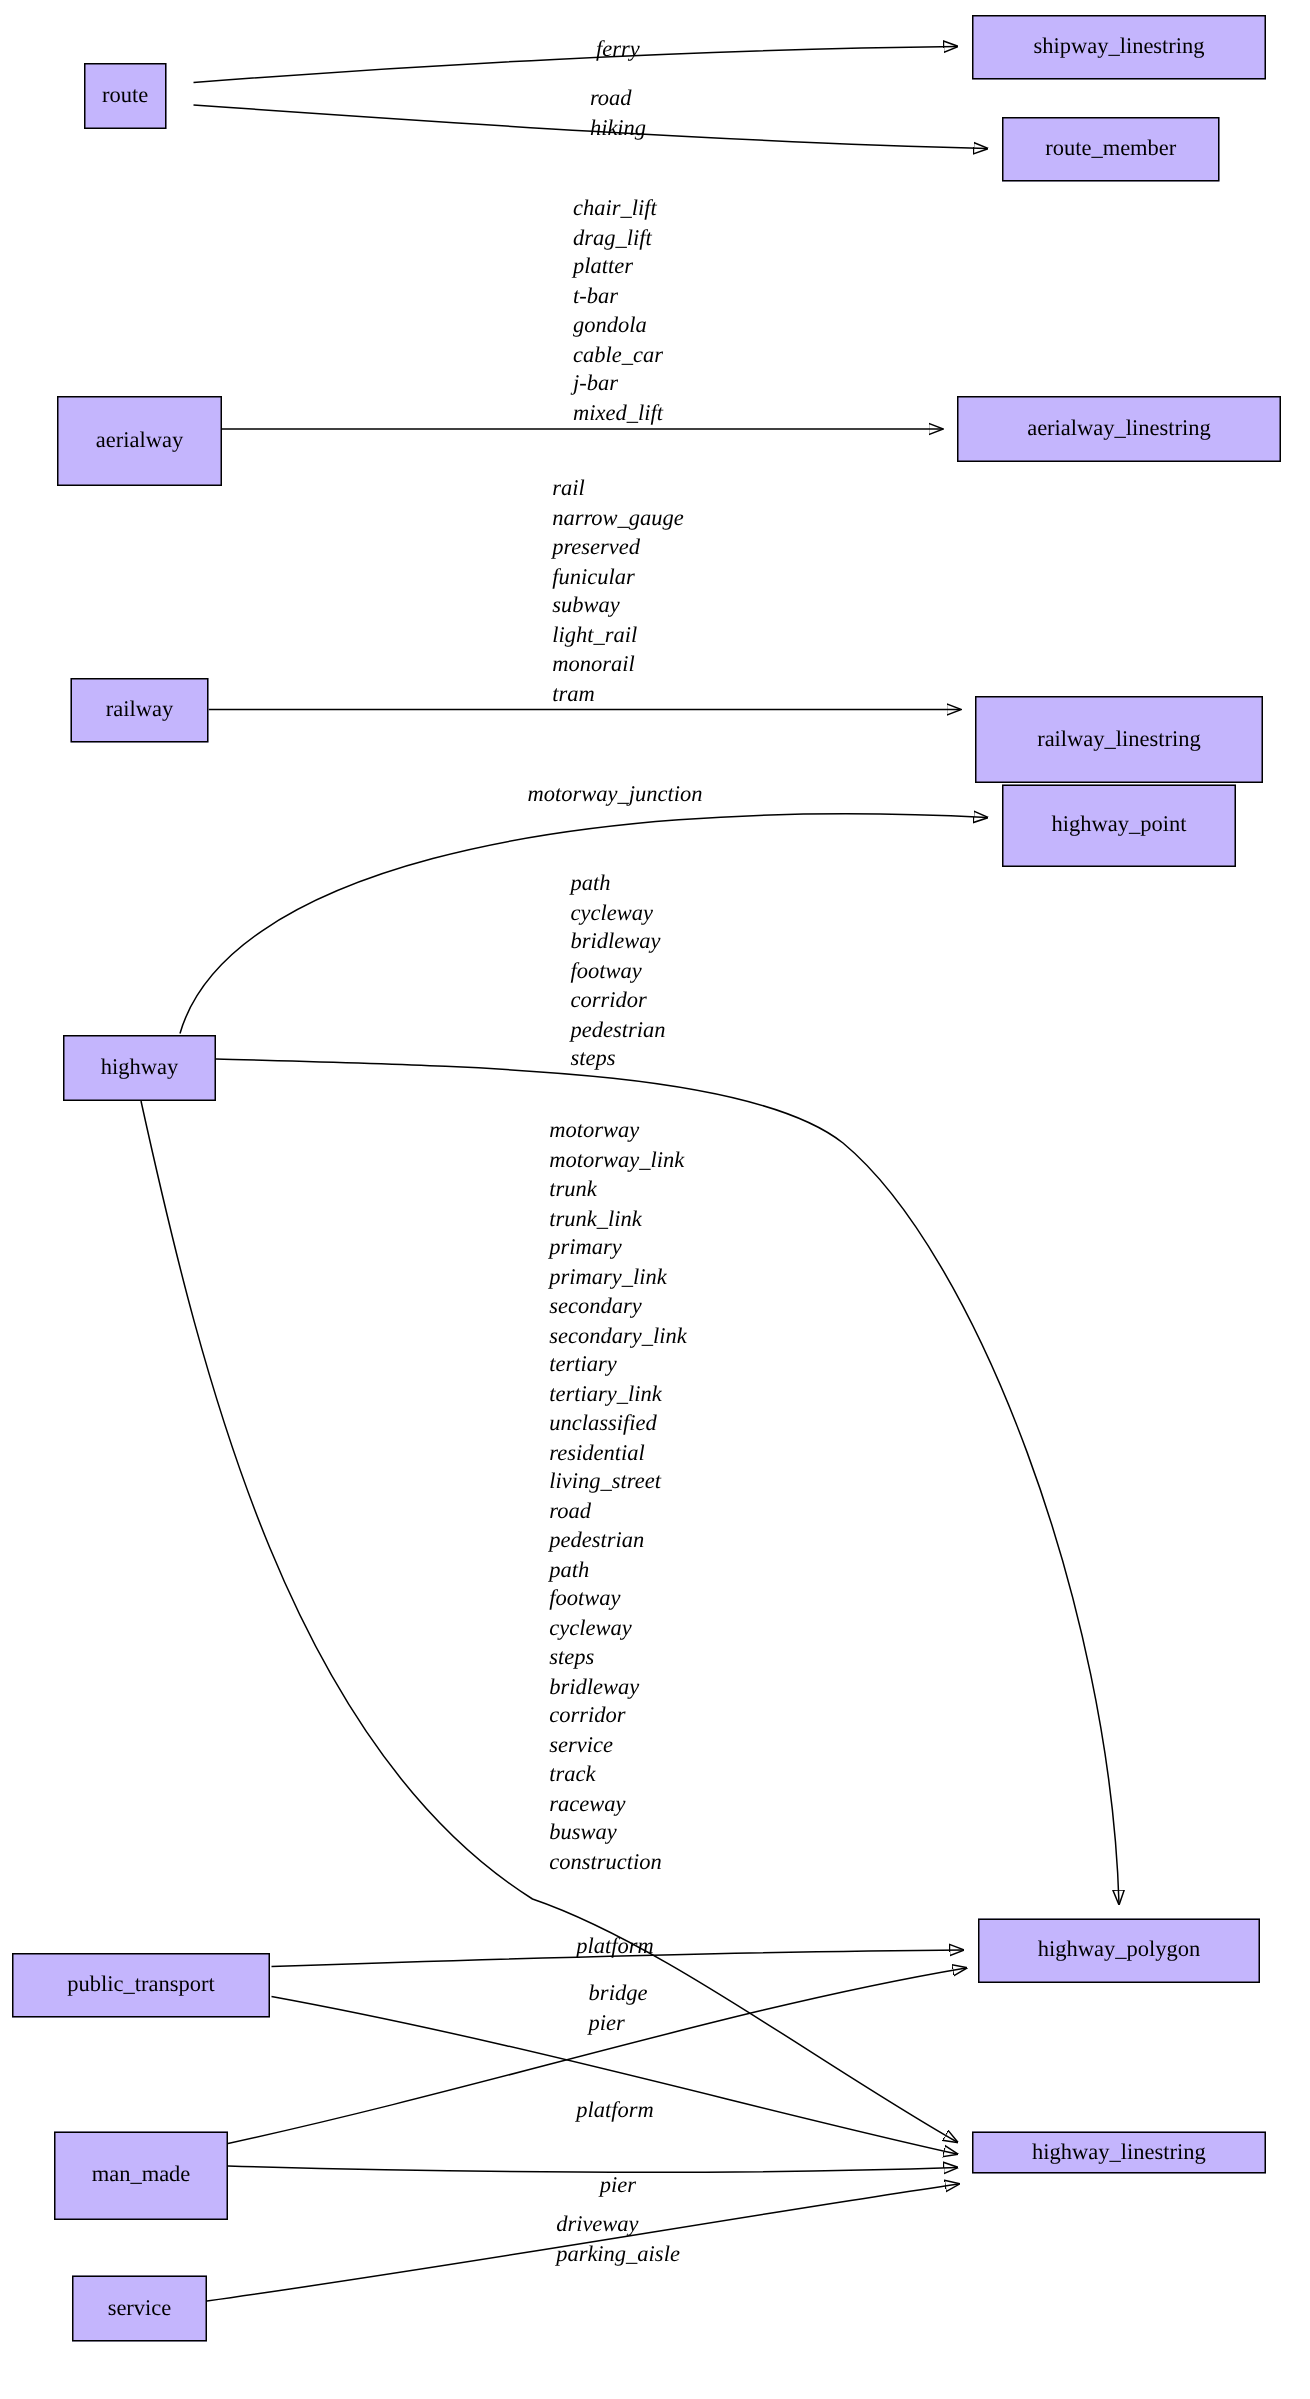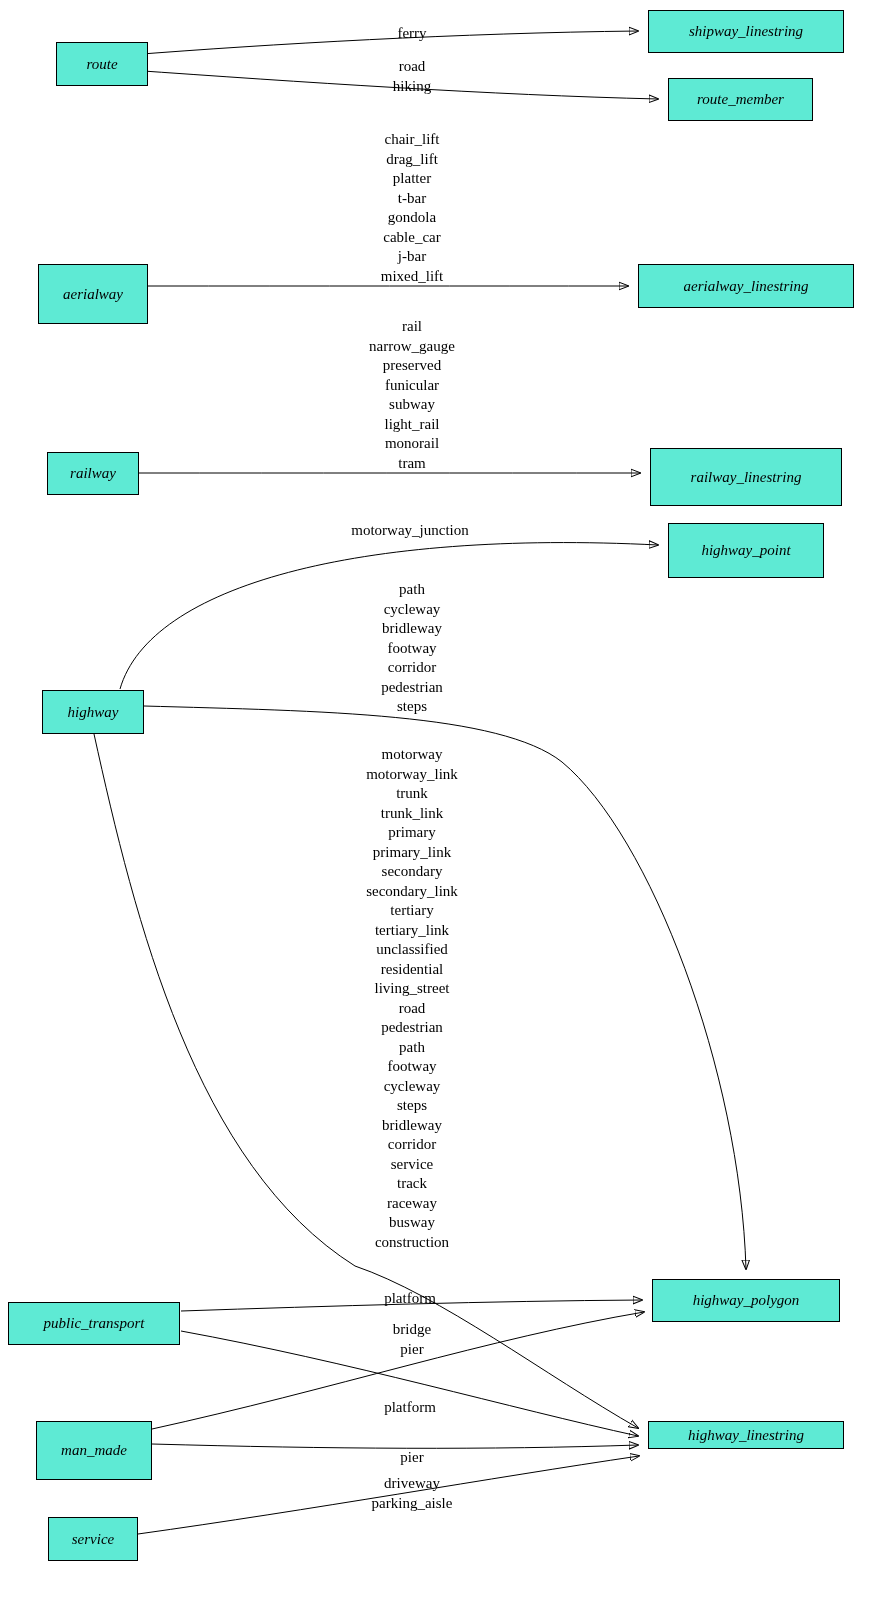--- a/index.html
+++ b/index.html
@@ -26,33 +26,32 @@
   }
   .edge-layer path {
     fill: none;
     stroke: #000000;
     stroke-width: 1;
   }
   .node {
     position: absolute;
     box-sizing: border-box;
     border: 1px solid #000000;
-    background: #5eead4;
+    background: #c4b5fd;
     display: flex;
     align-items: center;
     justify-content: center;
     white-space: nowrap;
-    font-style: italic;
   }
   .edge-label {
     position: absolute;
     transform: translateX(-50%);
-    text-align: center;
     white-space: pre-line;
     line-height: 19.5px;
+    font-style: italic;
   }
 </style>
 </head>
 <body>
 
 <div class="diagram">
 
   <svg class="edge-layer" width="873" height="1599" viewBox="0 0 873 1599" xmlns="http://www.w3.org/2000/svg">
     <defs>
       <marker id="arrow" viewBox="0 0 10 10" refX="9" refY="5" markerWidth="10" markerHeight="10" orient="auto">
@@ -66,32 +65,32 @@
     <path d="M120,689 C150,585 360,530 658,545" marker-end="url(#arrow)"></path>
     <path d="M144,706 C320,711 500,713 562,762 C650,835 740,1070 746,1269" marker-end="url(#arrow)"></path>
     <path d="M94,734 C135,920 195,1165 355,1266 C440,1295 545,1375 638,1428" marker-end="url(#arrow)"></path>
     <path d="M181,1311 C330,1306 490,1301 642,1300" marker-end="url(#arrow)"></path>
     <path d="M181,1331 C350,1362 510,1408 638,1436" marker-end="url(#arrow)"></path>
     <path d="M152,1429 C330,1390 490,1338 644,1312" marker-end="url(#arrow)"></path>
     <path d="M152,1444 C330,1449 490,1450 638,1445" marker-end="url(#arrow)"></path>
     <path d="M138,1534 C310,1510 490,1478 639,1456" marker-end="url(#arrow)"></path>
   </svg>
 
-  <div class="node" style="left:56px;top:42px;width:92px;height:44px">route</div>
+  <div class="node" style="left:56px;top:42px;width:55px;height:44px">route</div>
   <div class="node" style="left:38px;top:264px;width:110px;height:60px">aerialway</div>
   <div class="node" style="left:47px;top:452px;width:92px;height:43px">railway</div>
   <div class="node" style="left:42px;top:690px;width:102px;height:44px">highway</div>
   <div class="node" style="left:8px;top:1302px;width:172px;height:43px">public_transport</div>
   <div class="node" style="left:36px;top:1421px;width:116px;height:59px">man_made</div>
   <div class="node" style="left:48px;top:1517px;width:90px;height:44px">service</div>
 
   <div class="node" style="left:648px;top:10px;width:196px;height:43px">shipway_linestring</div>
   <div class="node" style="left:668px;top:78px;width:145px;height:43px">route_member</div>
   <div class="node" style="left:638px;top:264px;width:216px;height:44px">aerialway_linestring</div>
-  <div class="node" style="left:650px;top:448px;width:192px;height:58px">railway_linestring</div>
+  <div class="node" style="left:650px;top:464px;width:192px;height:58px">railway_linestring</div>
   <div class="node" style="left:668px;top:523px;width:156px;height:55px">highway_point</div>
   <div class="node" style="left:652px;top:1279px;width:188px;height:43px">highway_polygon</div>
   <div class="node" style="left:648px;top:1421px;width:196px;height:28px">highway_linestring</div>
 
   <div class="edge-label" style="left:412px;top:24px">ferry</div>
   <div class="edge-label" style="left:412px;top:57px">road
 hiking</div>
   <div class="edge-label" style="left:412px;top:130px">chair_lift
 drag_lift
 platter

